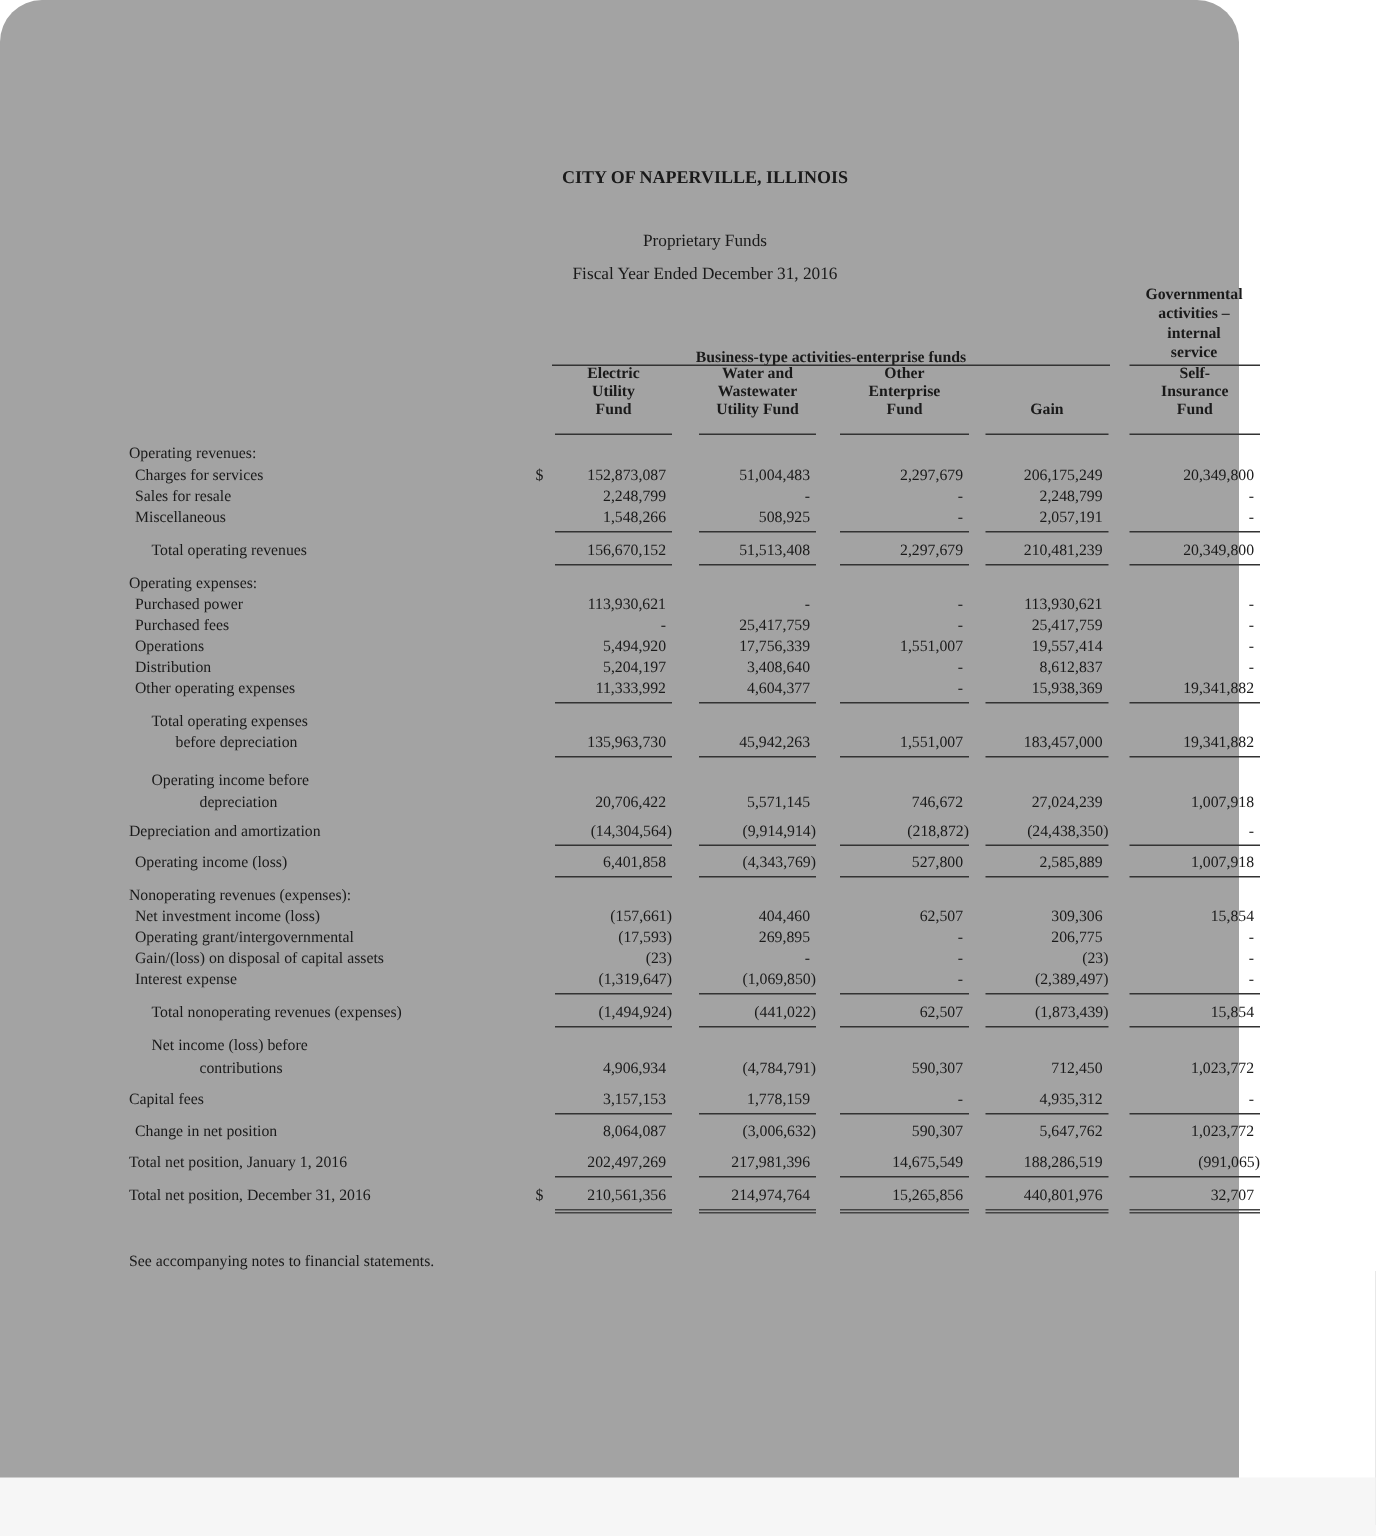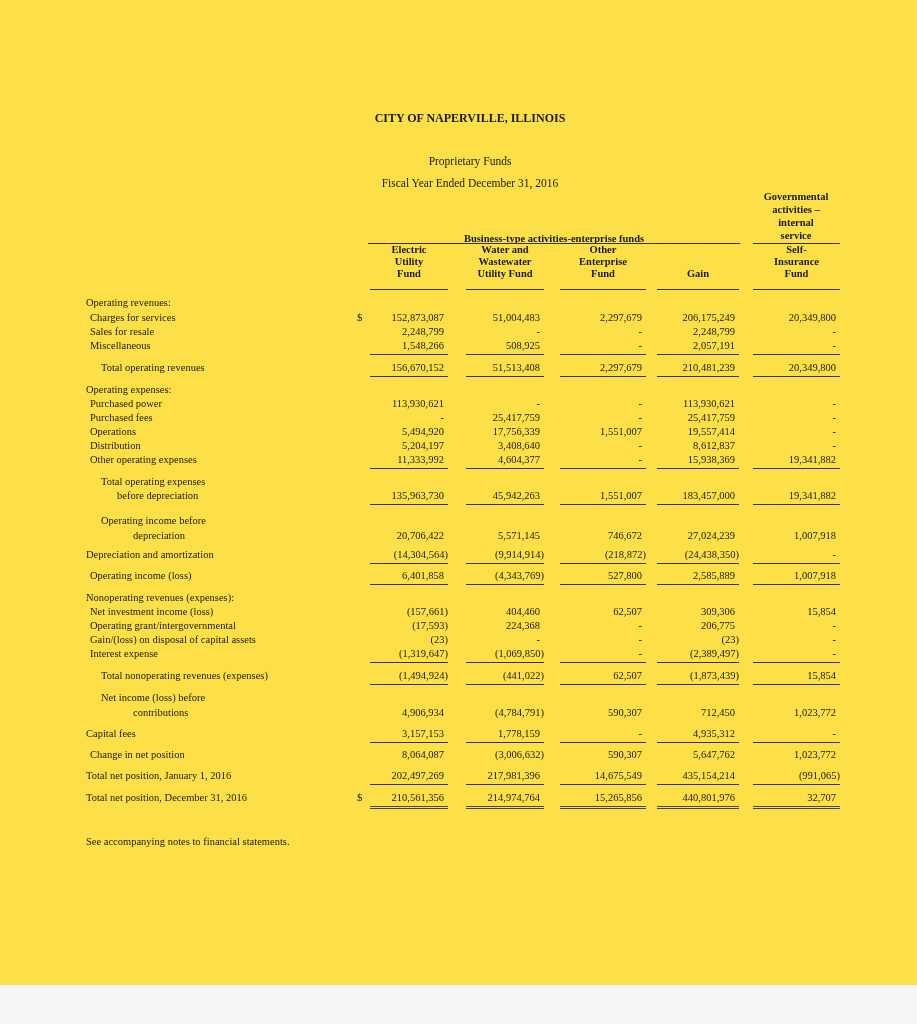--- a/index.html
+++ b/index.html
@@ -1,18 +1,18 @@
 <!DOCTYPE html>
 <html><head>
 <meta charset="utf-8">
 <style>
   html, body { margin: 0; padding: 0; background: #ffffff; }
   body { width: 917px; height: 1024px; position: relative; overflow: hidden;
          font-family: "Liberation Serif", "DejaVu Serif", serif; color: #1a1a1a; }
-  .page { position: absolute; left: 0; top: 0; width: 917px; height: 1024px; background:#fde047; }
+  .page { position: absolute; left: 0; top: 0; width: 826px; height: 1024px; background:#a3a3a3;border-radius:28px; }
   .bottom-band { position:absolute; left:0; top:985px; width:917px; height:39px; background:#f6f6f6; }
   .hdr { position: absolute; left: 300px; width: 340px; text-align: center; font-size: 11.5px; }
   .hdr.t1 { top: 111px; font-weight: bold; font-size: 12px; }
   .hdr.t2 { top: 133px; }
   .hdr.t3 { top: 155px; }
   .hdr.t4 { top: 177px; }
 
   .gov-hdr { position:absolute; left:752px; width:88px; top:190px; text-align:center; font-weight:bold; font-size:10.5px; line-height:13px; }
   .bta-hdr { position:absolute; left:368px; width:372px; top:233px; text-align:center; font-weight:bold; font-size:10.5px; }
   .rule { position:absolute; height:0; border-top: 1.2px solid #333; }
@@ -207,21 +207,21 @@
       <div class="num" style="left: 657px; width: 78px; top: 592px;"></div>
       <div class="num" style="left: 753px; width: 83px; top: 592px;"></div>
       <div class="lbl" style="left: 90px; top: 606px;">Net investment income (loss)</div>
       <div class="num" style="left: 370px; width: 78px; top: 606px;">(157,661)</div>
       <div class="num" style="left: 466px; width: 74px; top: 606px;">404,460</div>
       <div class="num" style="left: 560px; width: 82px; top: 606px;">62,507</div>
       <div class="num" style="left: 657px; width: 78px; top: 606px;">309,306</div>
       <div class="num" style="left: 753px; width: 83px; top: 606px;">15,854</div>
       <div class="lbl" style="left: 90px; top: 620px;">Operating grant/intergovernmental</div>
       <div class="num" style="left: 370px; width: 78px; top: 620px;">(17,593)</div>
-      <div class="num" style="left: 466px; width: 74px; top: 620px;">224,368</div>
+      <div class="num" style="left: 466px; width: 74px; top: 620px;">269,895</div>
       <div class="num" style="left: 560px; width: 82px; top: 620px;">-</div>
       <div class="num" style="left: 657px; width: 78px; top: 620px;">206,775</div>
       <div class="num" style="left: 753px; width: 83px; top: 620px;">-</div>
       <div class="lbl" style="left: 90px; top: 634px;">Gain/(loss) on disposal of capital assets</div>
       <div class="num" style="left: 370px; width: 78px; top: 634px;">(23)</div>
       <div class="num" style="left: 466px; width: 74px; top: 634px;">-</div>
       <div class="num" style="left: 560px; width: 82px; top: 634px;">-</div>
       <div class="num" style="left: 657px; width: 82px; top: 634px;">(23)</div>
       <div class="num" style="left: 753px; width: 83px; top: 634px;">-</div>
       <div class="lbl" style="left: 90px; top: 648px;">Interest expense</div>
@@ -270,21 +270,21 @@
       <div class="num" style="left: 560px; width: 82px; top: 749px;">590,307</div>
       <div class="num" style="left: 657px; width: 78px; top: 749px;">5,647,762</div>
       <div class="num" style="left: 753px; width: 83px; top: 749px;">1,023,772</div>
       <div class="lbl" style="left: 86px; top: 770px;">Total net position, January 1, 2016</div>
       <div class="num" style="left: 370px; width: 74px; top: 770px;">202,497,269</div>
       <div class="rule" style="left: 370px; width: 78px; top: 784px;"></div>
       <div class="num" style="left: 466px; width: 74px; top: 770px;">217,981,396</div>
       <div class="rule" style="left: 466px; width: 78px; top: 784px;"></div>
       <div class="num" style="left: 560px; width: 82px; top: 770px;">14,675,549</div>
       <div class="rule" style="left: 560px; width: 86px; top: 784px;"></div>
-      <div class="num" style="left: 657px; width: 78px; top: 770px;">435,154,214</div>
+      <div class="num" style="left: 657px; width: 78px; top: 770px;">188,286,519</div>
       <div class="rule" style="left: 657px; width: 82px; top: 784px;"></div>
       <div class="num" style="left: 753px; width: 87px; top: 770px;">(991,065)</div>
       <div class="rule" style="left: 753px; width: 87px; top: 784px;"></div>
       <div class="lbl" style="left: 86px; top: 792px;">Total net position, December 31, 2016</div>
       <div class="dollar" style="left: 357px; top: 792px;">$</div>
       <div class="num" style="left: 370px; width: 74px; top: 792px;">210,561,356</div>
       <div class="rule dbl" style="left: 370px; width: 78px; top: 806px;"></div>
       <div class="num" style="left: 466px; width: 74px; top: 792px;">214,974,764</div>
       <div class="rule dbl" style="left: 466px; width: 78px; top: 806px;"></div>
       <div class="num" style="left: 560px; width: 82px; top: 792px;">15,265,856</div>

